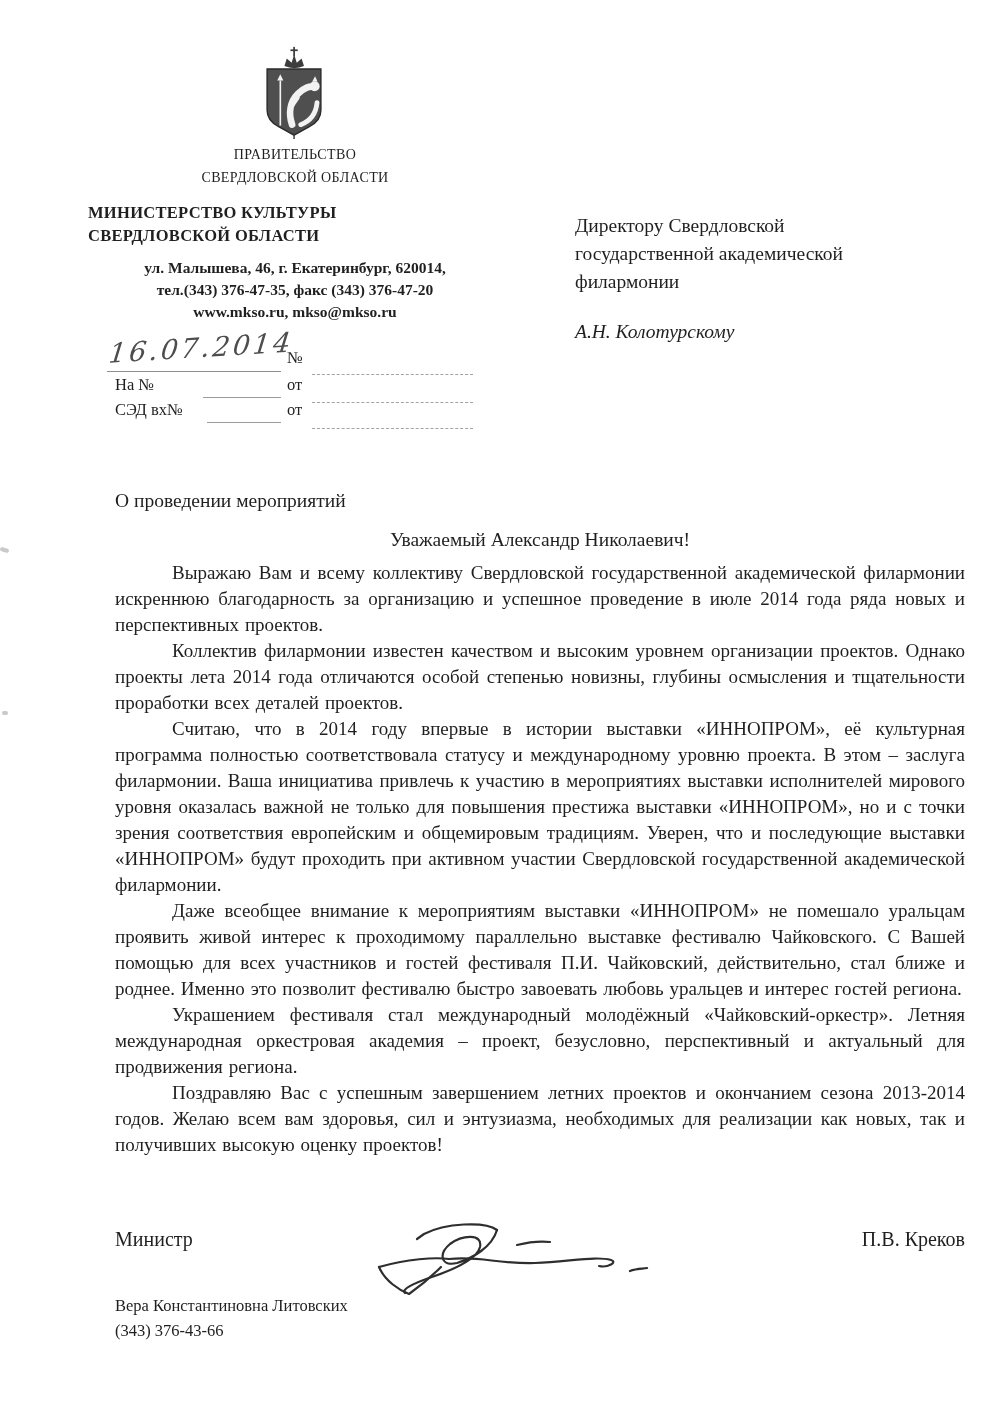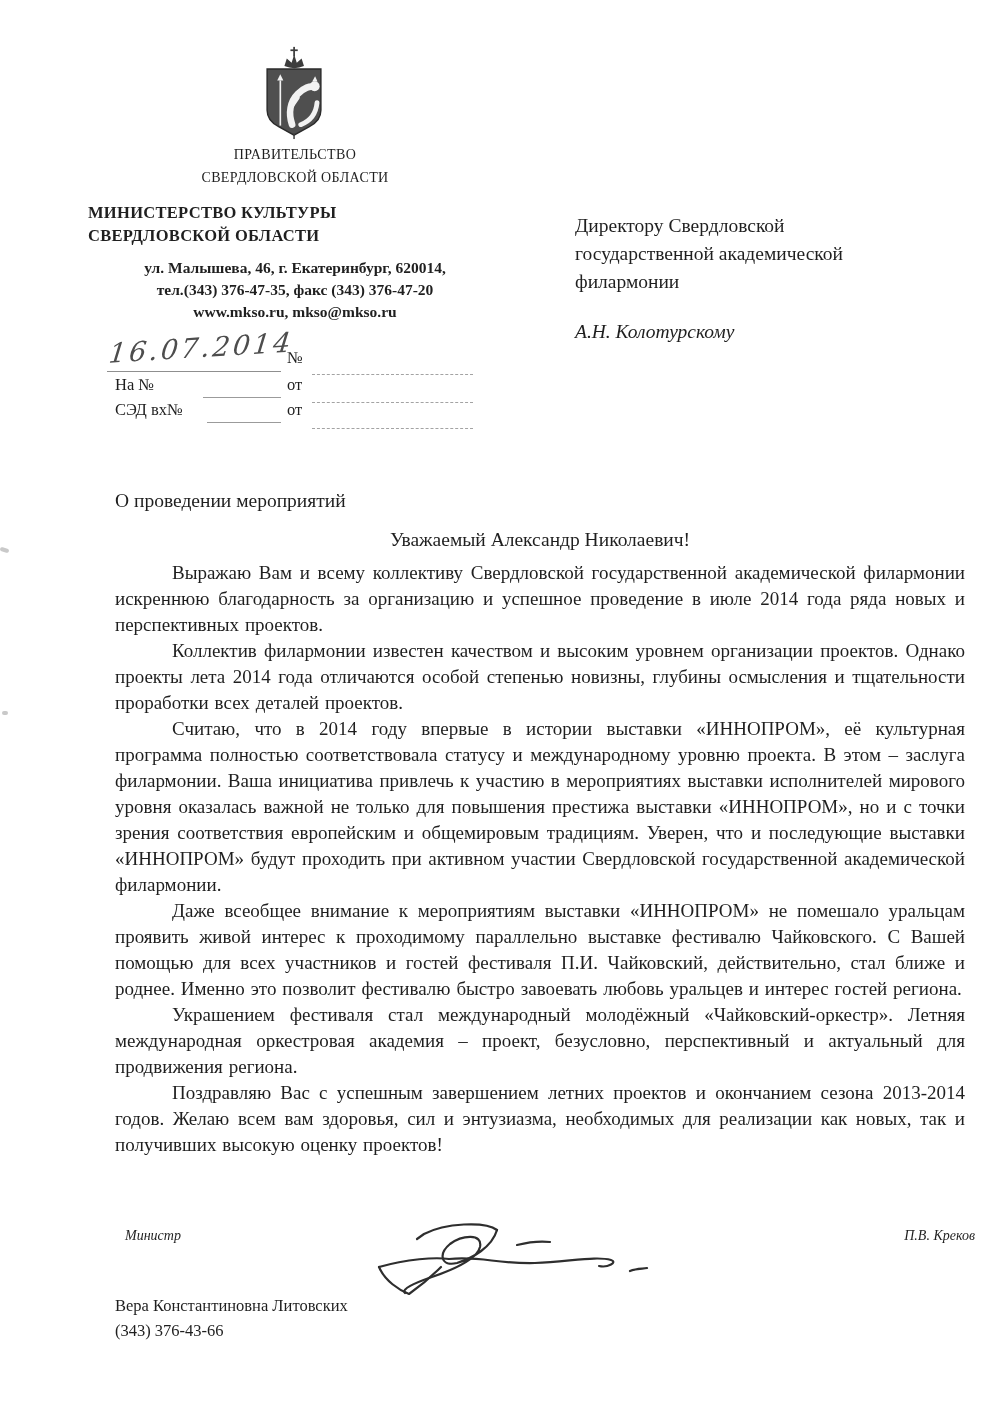--- a/index.html
+++ b/index.html
@@ -72,24 +72,23 @@
   }
   .bodytext { position: absolute; left: 115px; top: 560px; width: 850px; }
   .bodytext p {
     font-size: 19px; line-height: 26px;
     text-align: justify; text-indent: 57px;
     word-spacing: 0.06em;
   }
 
   
   .signoff {
-    position: absolute; left: 125px; top: 1228px; width: 850px;
+    position: absolute; left: 115px; top: 1228px; width: 850px;
     display: flex; justify-content: space-between;
-    font-size: 14px;
-    font-style: italic;
+    font-size: 20px;
   }
   .signature-svg { position: absolute; left: 345px; top: 1197px; width: 320px; height: 115px; }
 
   
   .executor { position: absolute; left: 115px; top: 1293px; font-size: 16.5px; line-height: 25px; }
 
   
   .artifact { position: absolute; background: #c9c9c9; border-radius: 2px; }
   .artifact-1 { left: 0; top: 548px; width: 9px; height: 4px; transform: rotate(18deg); }
   .artifact-2 { left: 2px; top: 711px; width: 6px; height: 4px; }

